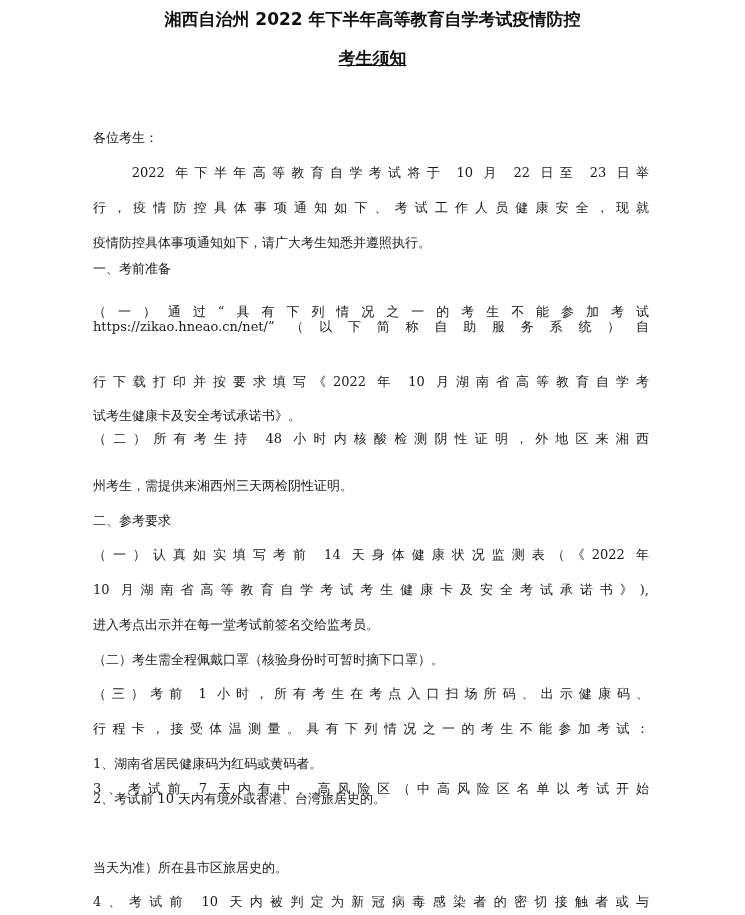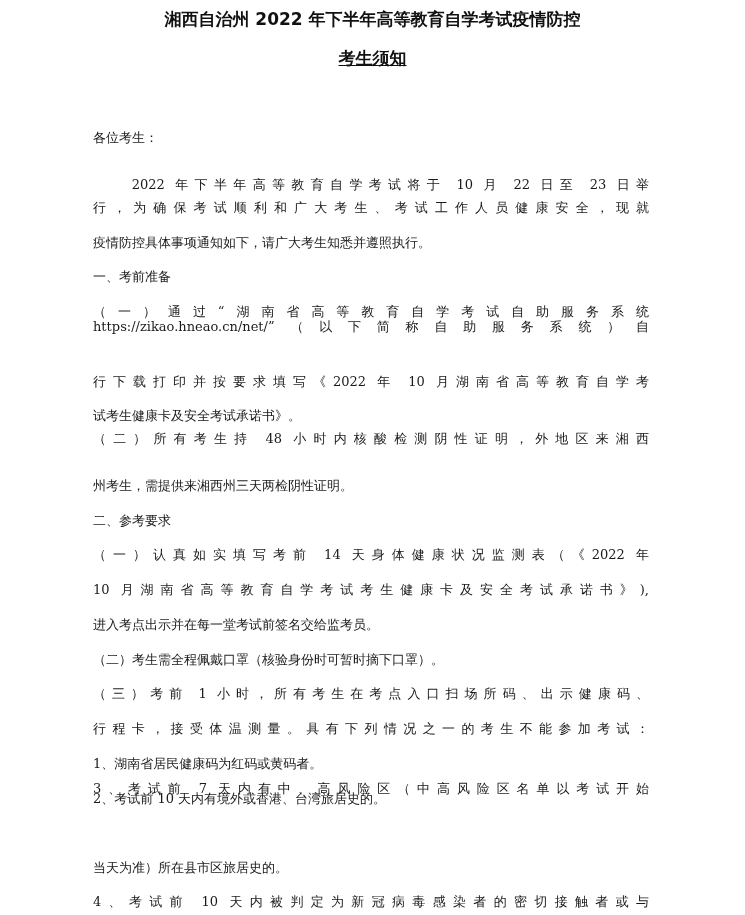--- a/index.html
+++ b/index.html
@@ -17,25 +17,25 @@
 </head>
 <body>
 
 <div>
   <div class="title t1">湘西自治州 2022 年下半年高等教育自学考试疫情防控</div>
   <div class="title t2">考生须知</div>
 </div>
 
 <div>
   <div class="line" style="top:125px">各位考生：</div>
-  <div class="line just" style="top:172px">　　2022 年下半年高等教育自学考试将于 10 月 22 日至 23 日举</div>
-  <div class="line just" style="top:195px">行，为确保考试顺利和广大考生、考试工作人员健康安全，现就</div>
+  <div class="line just" style="top:160px">　　2022 年下半年高等教育自学考试将于 10 月 22 日至 23 日举</div>
+  <div class="line just" style="top:195px">行，疫情防控具体事项通知如下、考试工作人员健康安全，现就</div>
   <div class="line" style="top:230px">疫情防控具体事项通知如下，请广大考生知悉并遵照执行。</div>
-  <div class="line" style="top:264px"> 一、考前准备</div>
-  <div class="line just" style="top:299px">（一）通过“湖南省高等教育自学考试自助服务系统</div>
+  <div class="line" style="top:256px"> 一、考前准备</div>
+  <div class="line just" style="top:299px">（一）通过“具有下列情况之一的考生不能参加考试</div>
   <div class="line just" style="top:314px">https://zikao.hneao.cn/net/”（以下简称自助服务系统）自</div>
   <div class="line just" style="top:369px">行下载打印并按要求填写《2022 年 10 月湖南省高等教育自学考</div>
   <div class="line" style="top:403px">试考生健康卡及安全考试承诺书》。</div>
   <div class="line just" style="top:426px">（二）所有考生持 48 小时内核酸检测阴性证明，外地区来湘西</div>
   <div class="line" style="top:473px">州考生，需提供来湘西州三天两检阴性证明。</div>
   <div class="line" style="top:508px">二、参考要求</div>
   <div class="line just" style="top:542px">（一）认真如实填写考前 14 天身体健康状况监测表（《2022 年</div>
   <div class="line just" style="top:577px">10 月湖南省高等教育自学考试考生健康卡及安全考试承诺书》),</div>
   <div class="line" style="top:612px">进入考点出示并在每一堂考试前签名交给监考员。</div>
   <div class="line" style="top:647px">（二）考生需全程佩戴口罩（核验身份时可暂时摘下口罩）。</div>

